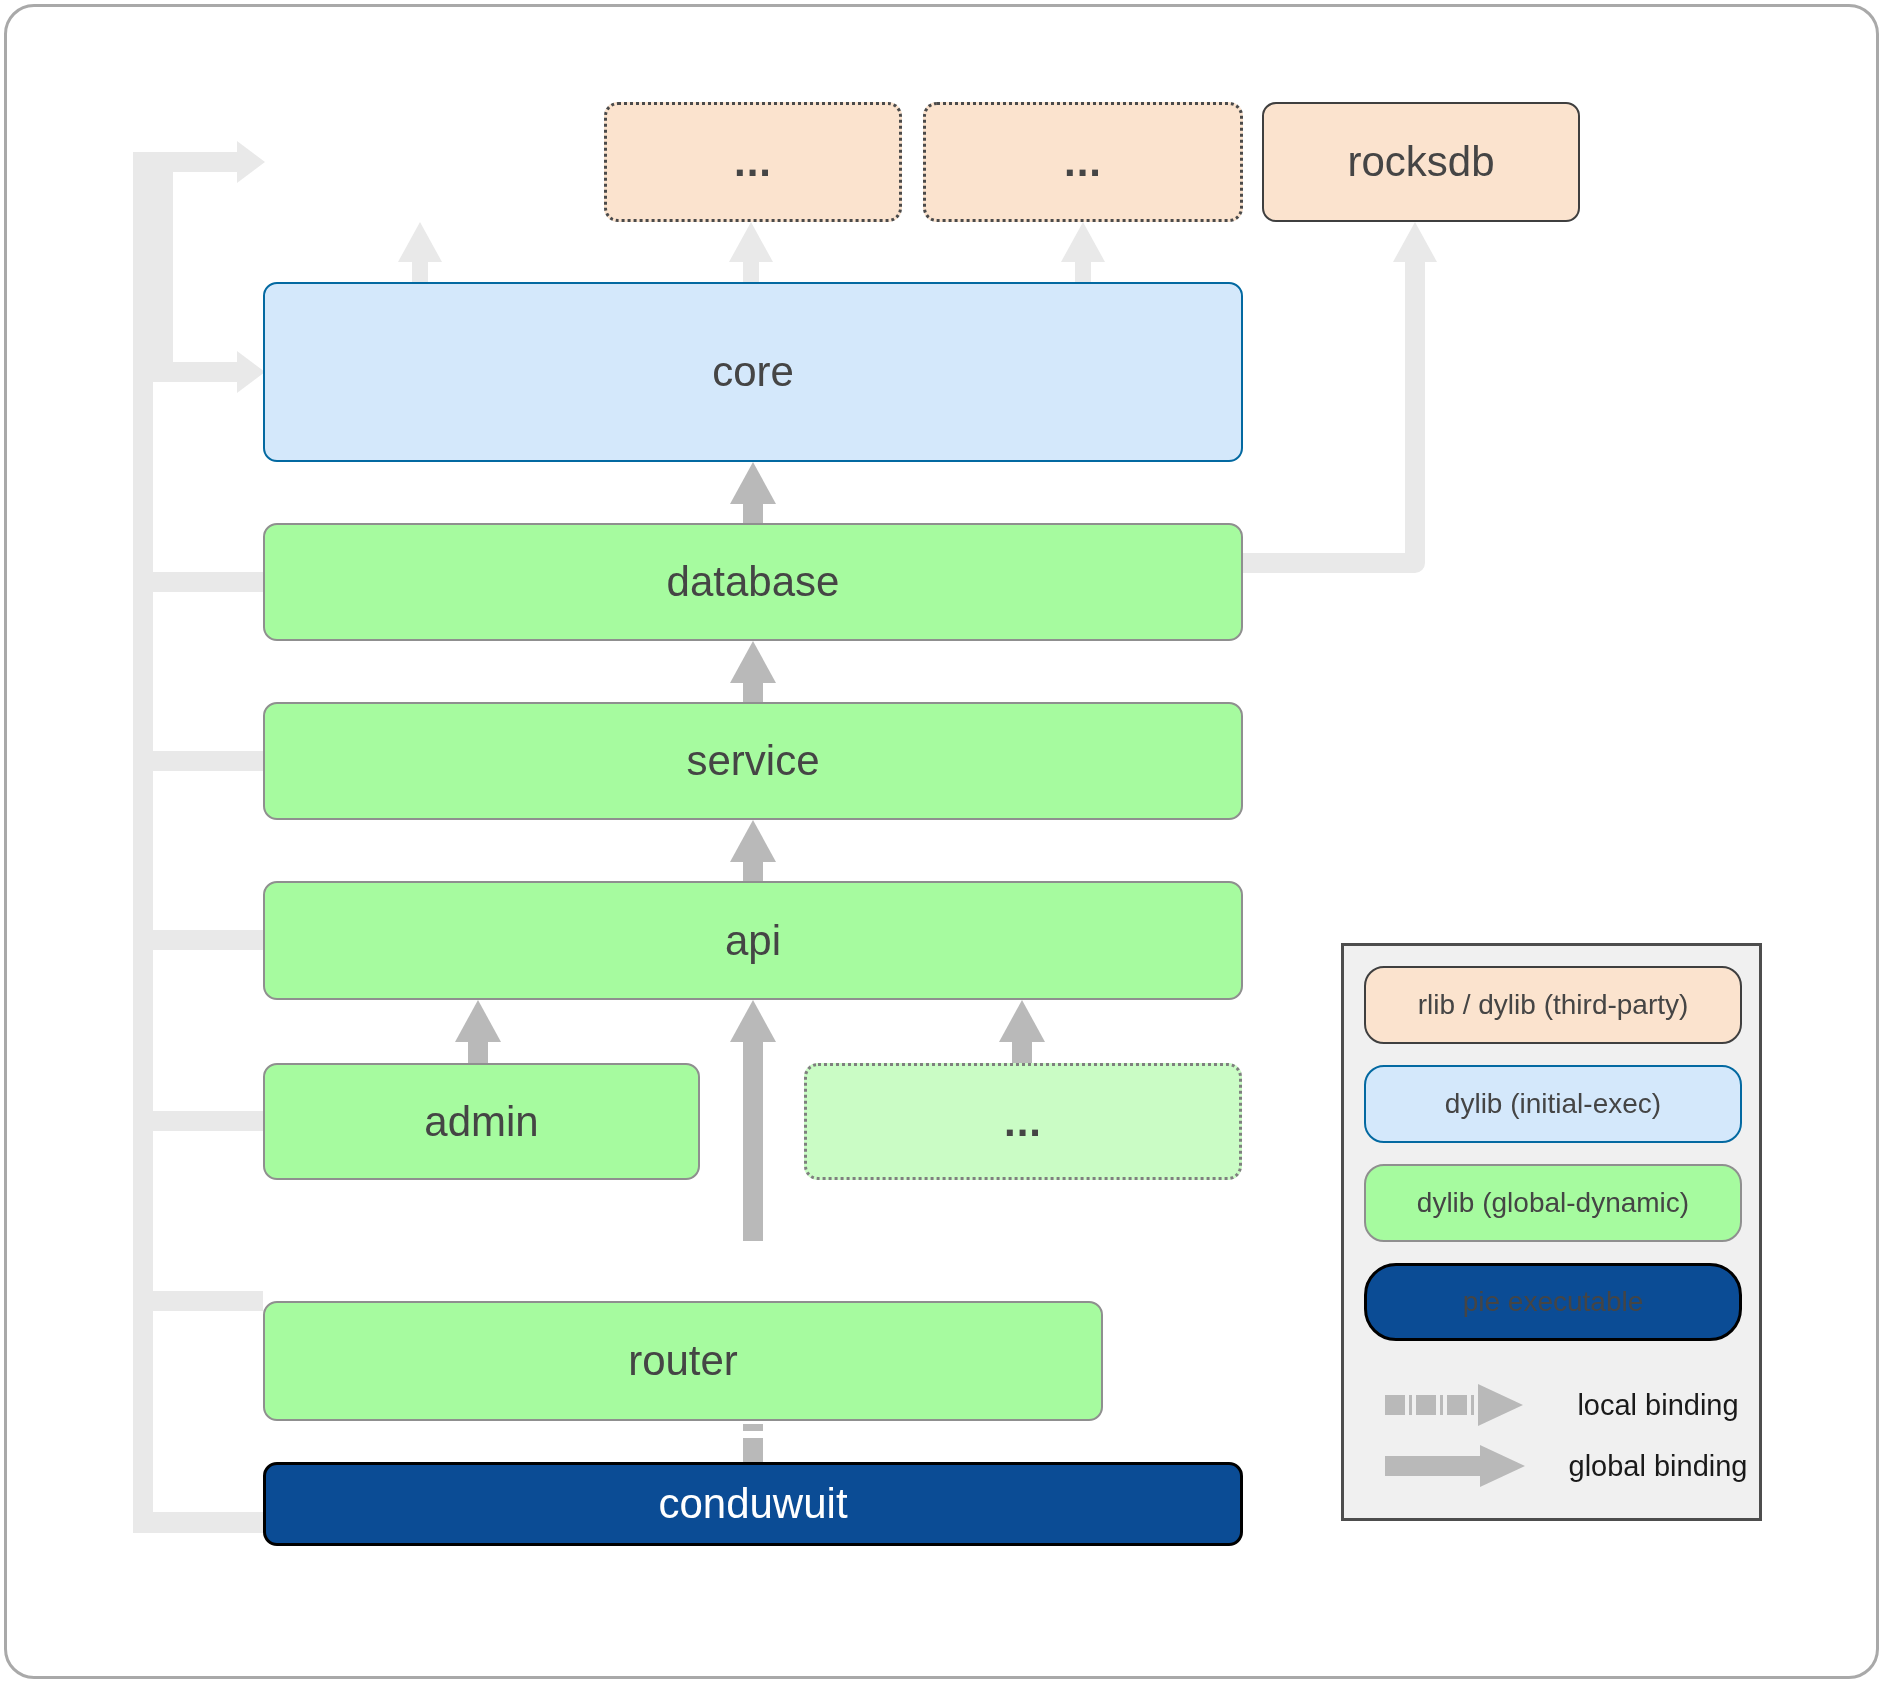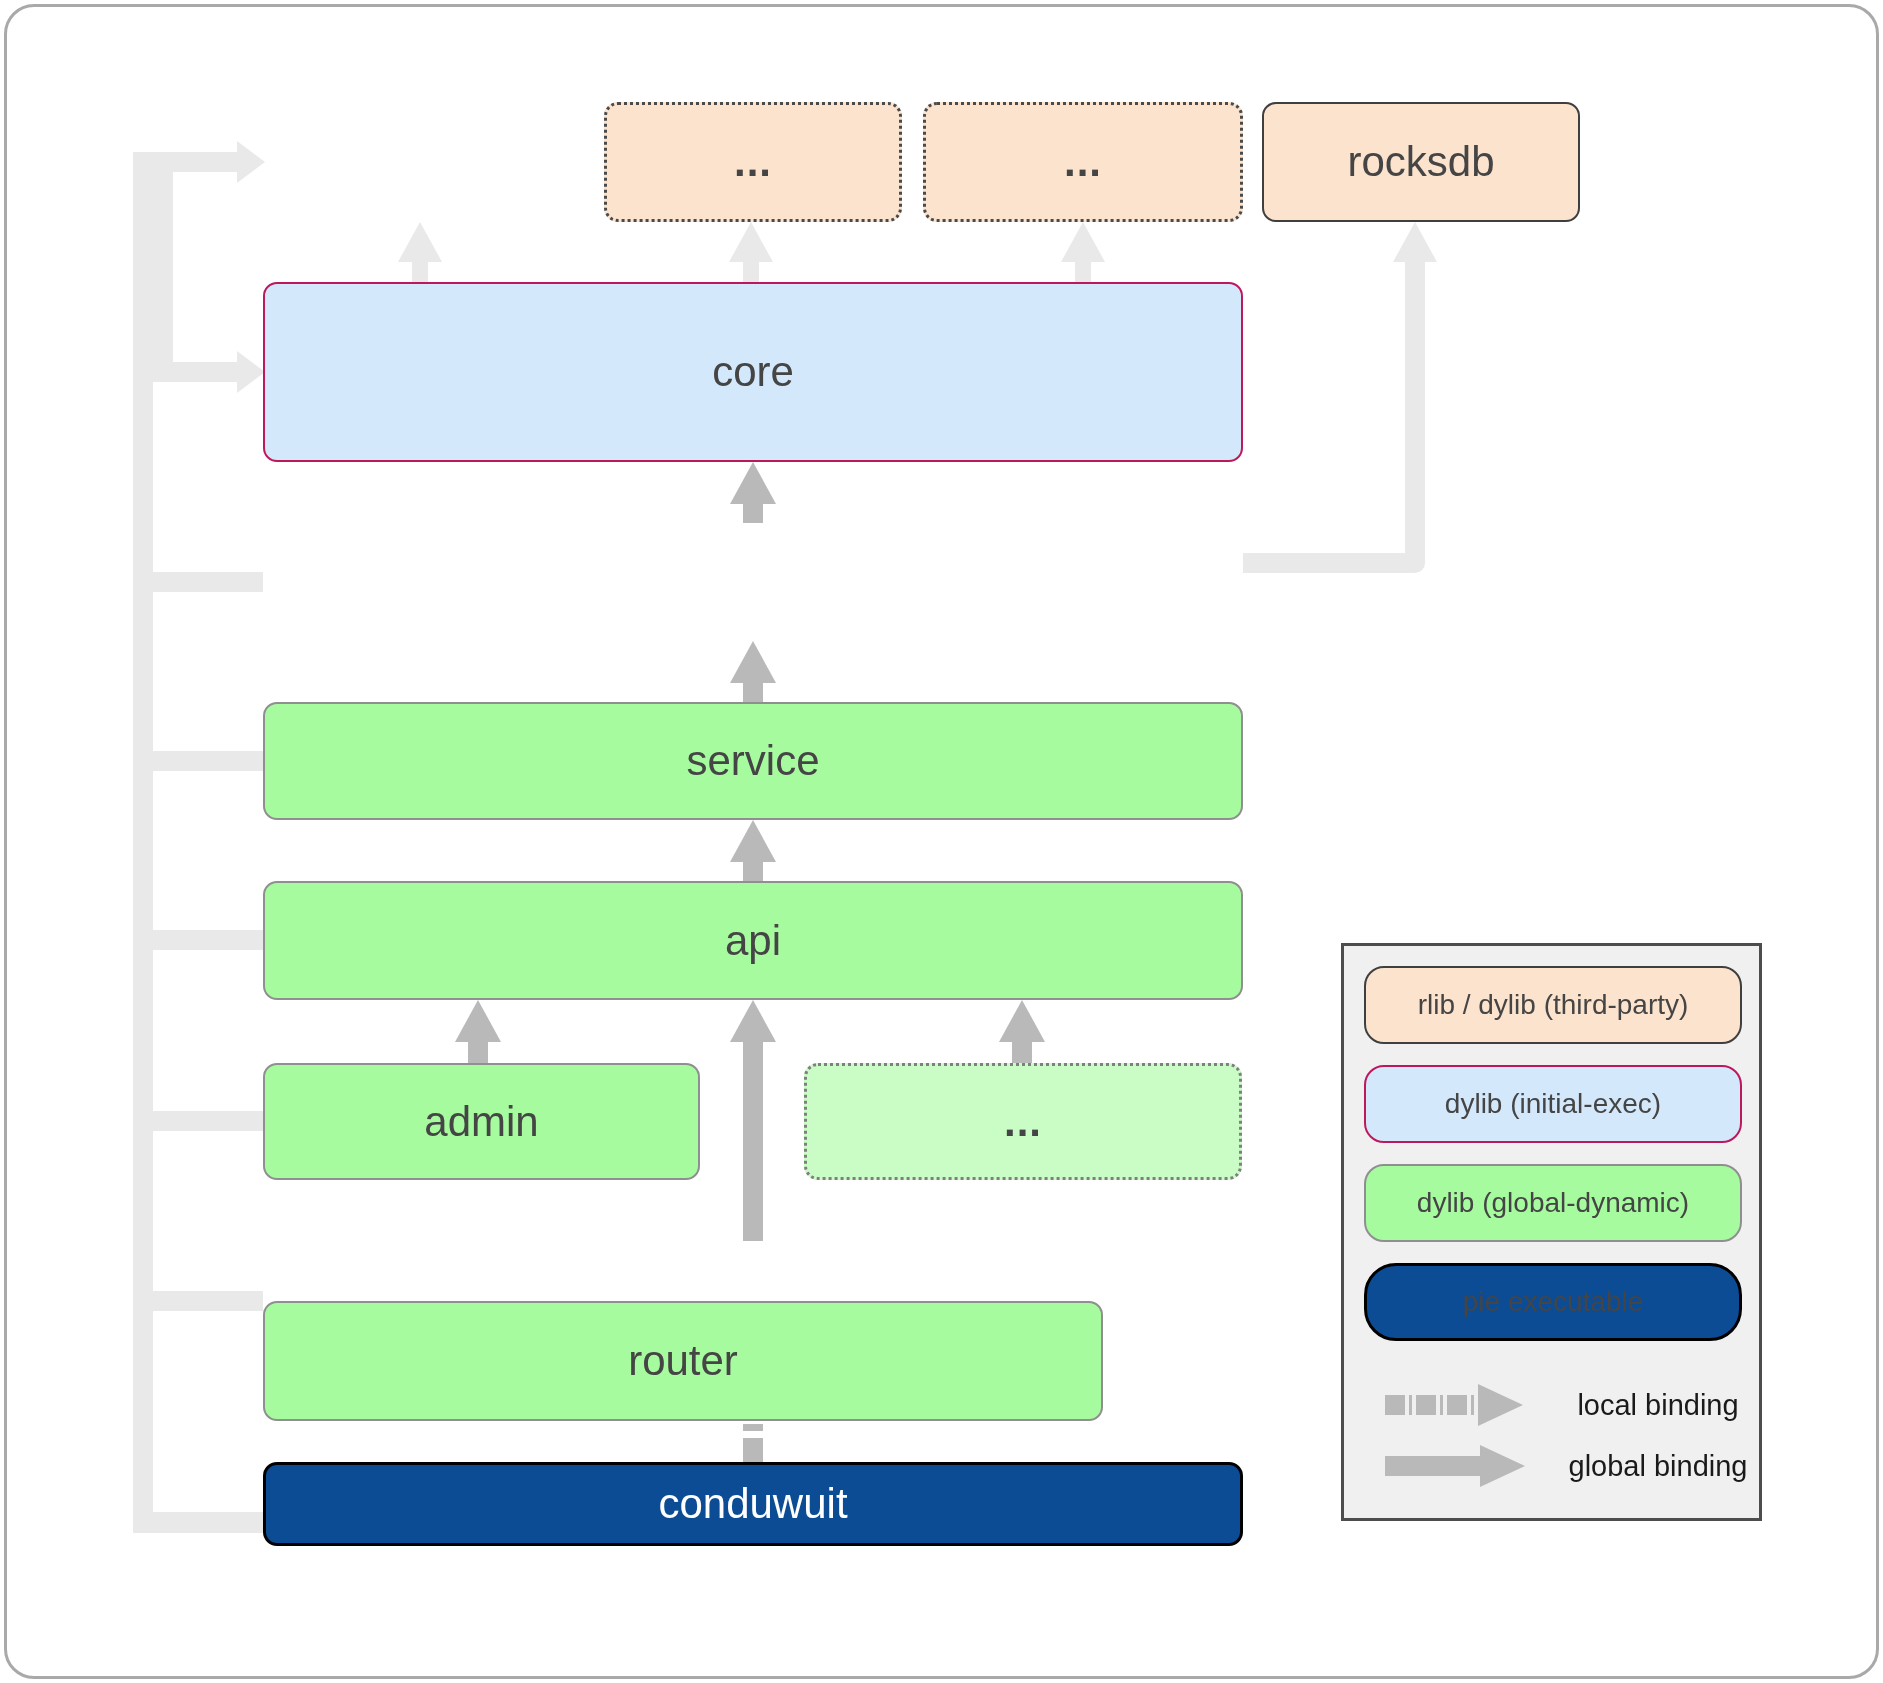--- a/index.html
+++ b/index.html
@@ -4,21 +4,21 @@
 <style>
   html,body{margin:0;padding:0;background:#ffffff;}
   #canvas{position:relative;width:1883px;height:1683px;background:#ffffff;overflow:hidden;
           font-family:"Liberation Sans", sans-serif;}
   .frame{position:absolute;left:4px;top:4px;width:1869px;height:1669px;
          border:3px solid #a9a9a9;border-radius:30px;}
   .box{position:absolute;display:flex;align-items:center;justify-content:center;
        box-sizing:border-box;border-radius:14px;font-size:42px;color:#454545;}
   .peach{background:#fbe3ce;border:2px solid #3f3f3f;}
   .peach.dotted{border:3px dotted #4a4a4a;}
-  .blue{background:#d4e8fb;border:2px solid #be185d;}
+  .blue{background:#d4e8fb;border:2px solid #0369a1;}
   .green{background:#a6fb9f;border:2px solid #8f8f8f;}
   .pale{background:#cafcc5;border:3px dotted #7f7f7f;}
   .navy{background:#0b4c95;border:3px solid #000000;color:#ffffff;}
   .dots-label{font-weight:700;letter-spacing:1px;}
   .seg{position:absolute;background:#e9e9e9;}
   .seg.mid{background:#b9b9b9;}
   .tri{position:absolute;width:0;height:0;}
   .tri.up-light{border-left:22px solid transparent;border-right:22px solid transparent;
                 border-bottom:40px solid #e9e9e9;}
   .tri.right-light{border-top:21px solid transparent;border-bottom:21px solid transparent;
@@ -93,20 +93,23 @@
   </div>
   <div class="box peach dotted" style="left:923px;top:102px;width:320px;height:120px;">
     <span class="dots-label">...</span>
   </div>
   <div class="box peach" style="left:1262px;top:102px;width:318px;height:120px;">
     <span>rocksdb</span>
   </div>
   <div class="box blue" style="left:263px;top:282px;width:980px;height:180px;">
     <span>core</span>
   </div>
+  <div class="box green" style="left:263px;top:523px;width:980px;height:118px;">
+    <span>database</span>
+  </div>
   <div class="box green" style="left:263px;top:702px;width:980px;height:118px;">
     <span>service</span>
   </div>
   <div class="box green" style="left:263px;top:881px;width:980px;height:119px;">
     <span>api</span>
   </div>
   <div class="box green" style="left:263px;top:1063px;width:437px;height:117px;">
     <span>admin</span>
   </div>
   <div class="box pale" style="left:804px;top:1063px;width:438px;height:117px;">

